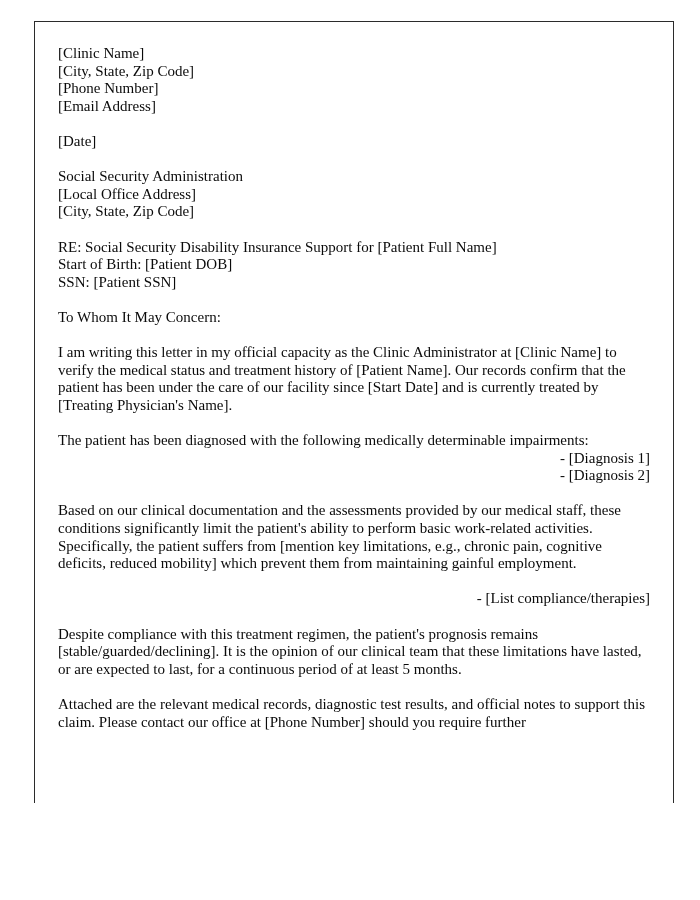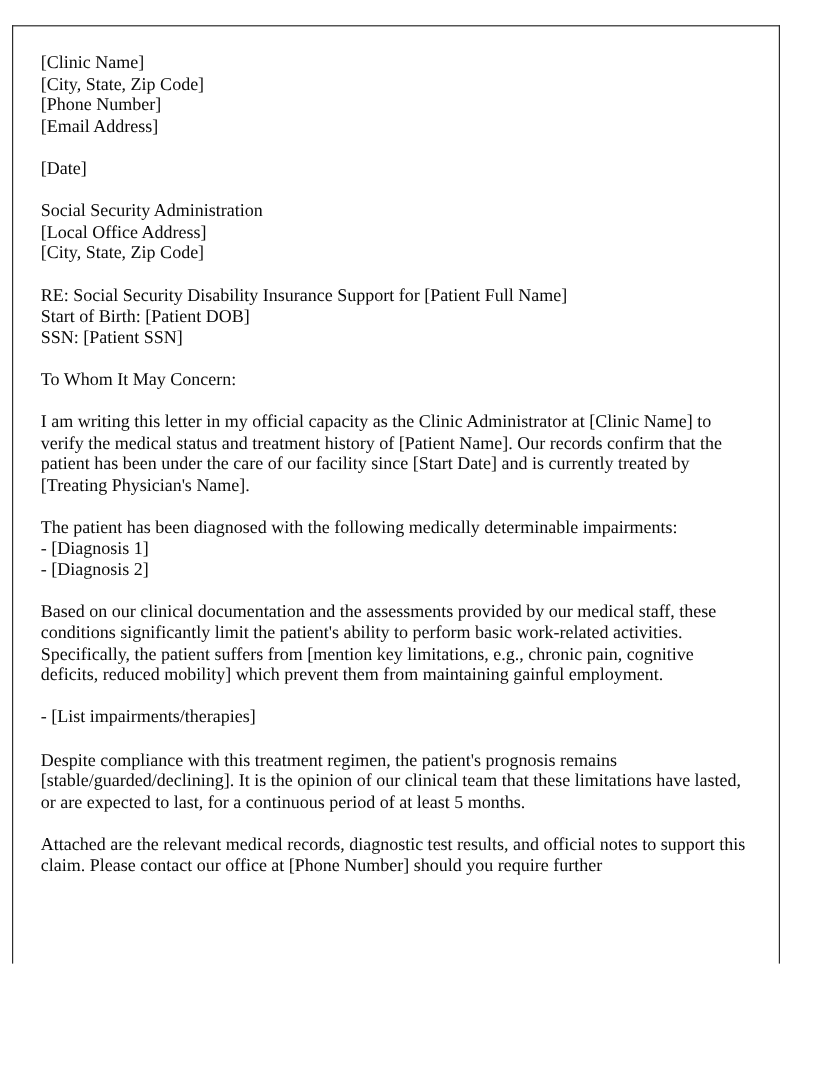--- a/index.html
+++ b/index.html
@@ -9,21 +9,21 @@
   }
   body {
     width: 700px;
     height: 900px;
     overflow: hidden;
     font-family: "Liberation Serif", "DejaVu Serif", serif;
   }
 
   .page {
     position: absolute;
-    left: 10px;
+    left: 34px;
     top: 21px;
     width: 640px;
     height: 782px;
     background: #ffffff;
     border-left: 1px solid #2b2b2b;
     border-right: 1px solid #2b2b2b;
     border-top: 1px solid #2b2b2b;
     border-bottom: none;
     box-sizing: border-box;
     overflow: hidden;
@@ -48,20 +48,21 @@
     display: block;
     white-space: pre-wrap;
   }
   .para {
     margin: 0 0 17.6px 0;
     white-space: pre-wrap;
   }
   .bullet {
     display: block;
     white-space: pre-wrap;
+    text-align: right;
   }
   .last {
     margin-bottom: 0;
   }
 </style>
 </head>
 <body>
 
 <div class="page">
   <div class="letter">
@@ -95,21 +96,21 @@
 
     <div class="block">
       <span class="line">The patient has been diagnosed with the following medically determinable impairments:</span>
       <span class="bullet">- [Diagnosis 1]</span>
       <span class="bullet">- [Diagnosis 2]</span>
     </div>
 
     <p class="para">Based on our clinical documentation and the assessments provided by our medical staff, these conditions significantly limit the patient's ability to perform basic work-related activities. Specifically, the patient suffers from [mention key limitations, e.g., chronic pain, cognitive deficits, reduced mobility] which prevent them from maintaining gainful employment.</p>
 
     <div class="block">
-      <span class="bullet">- [List impairments/therapies]</span>
+      <span class="bullet">- [List compliance/therapies]</span>
     </div>
 
     <p class="para">Despite compliance with this treatment regimen, the patient's prognosis remains [stable/guarded/declining]. It is the opinion of our clinical team that these limitations have lasted, or are expected to last, for a continuous period of at least 5 months.</p>
 
     <p class="para last">Attached are the relevant medical records, diagnostic test results, and official notes to support this claim. Please contact our office at [Phone Number] should you require further</p>
 
   </div>
 </div>
 
 </body></html>

